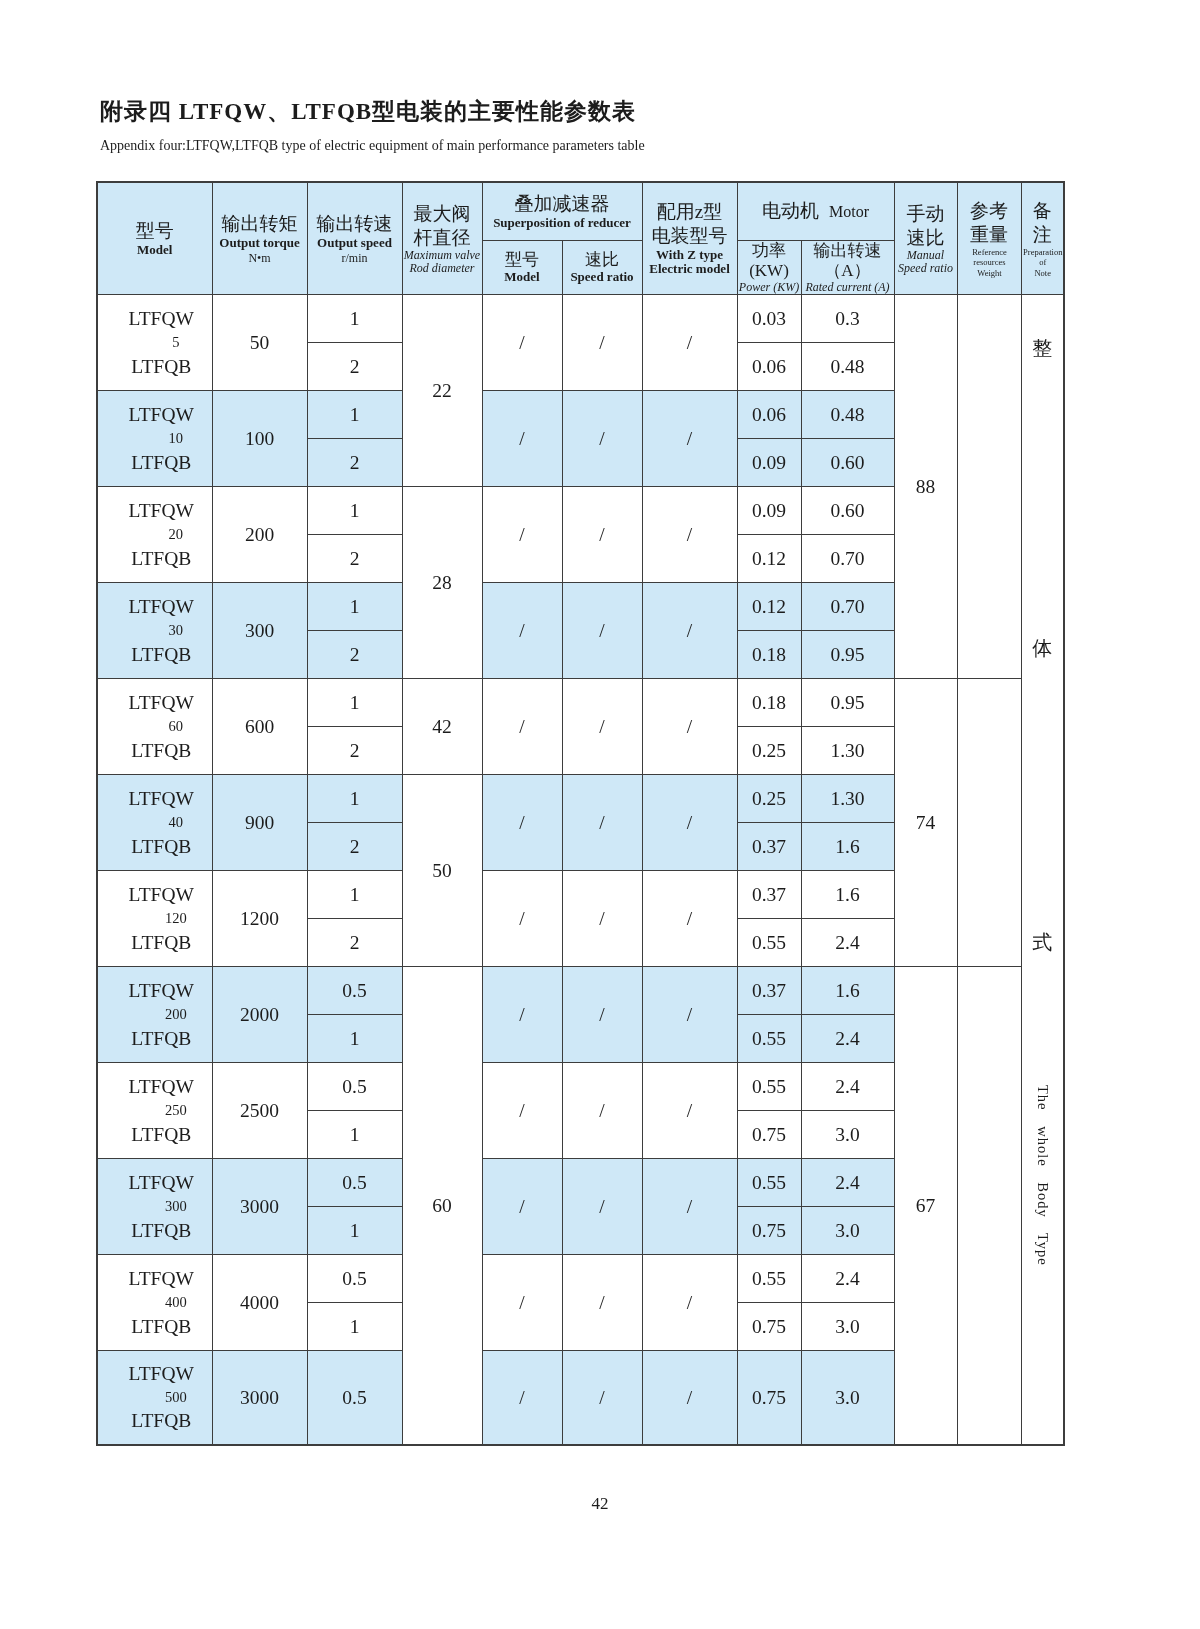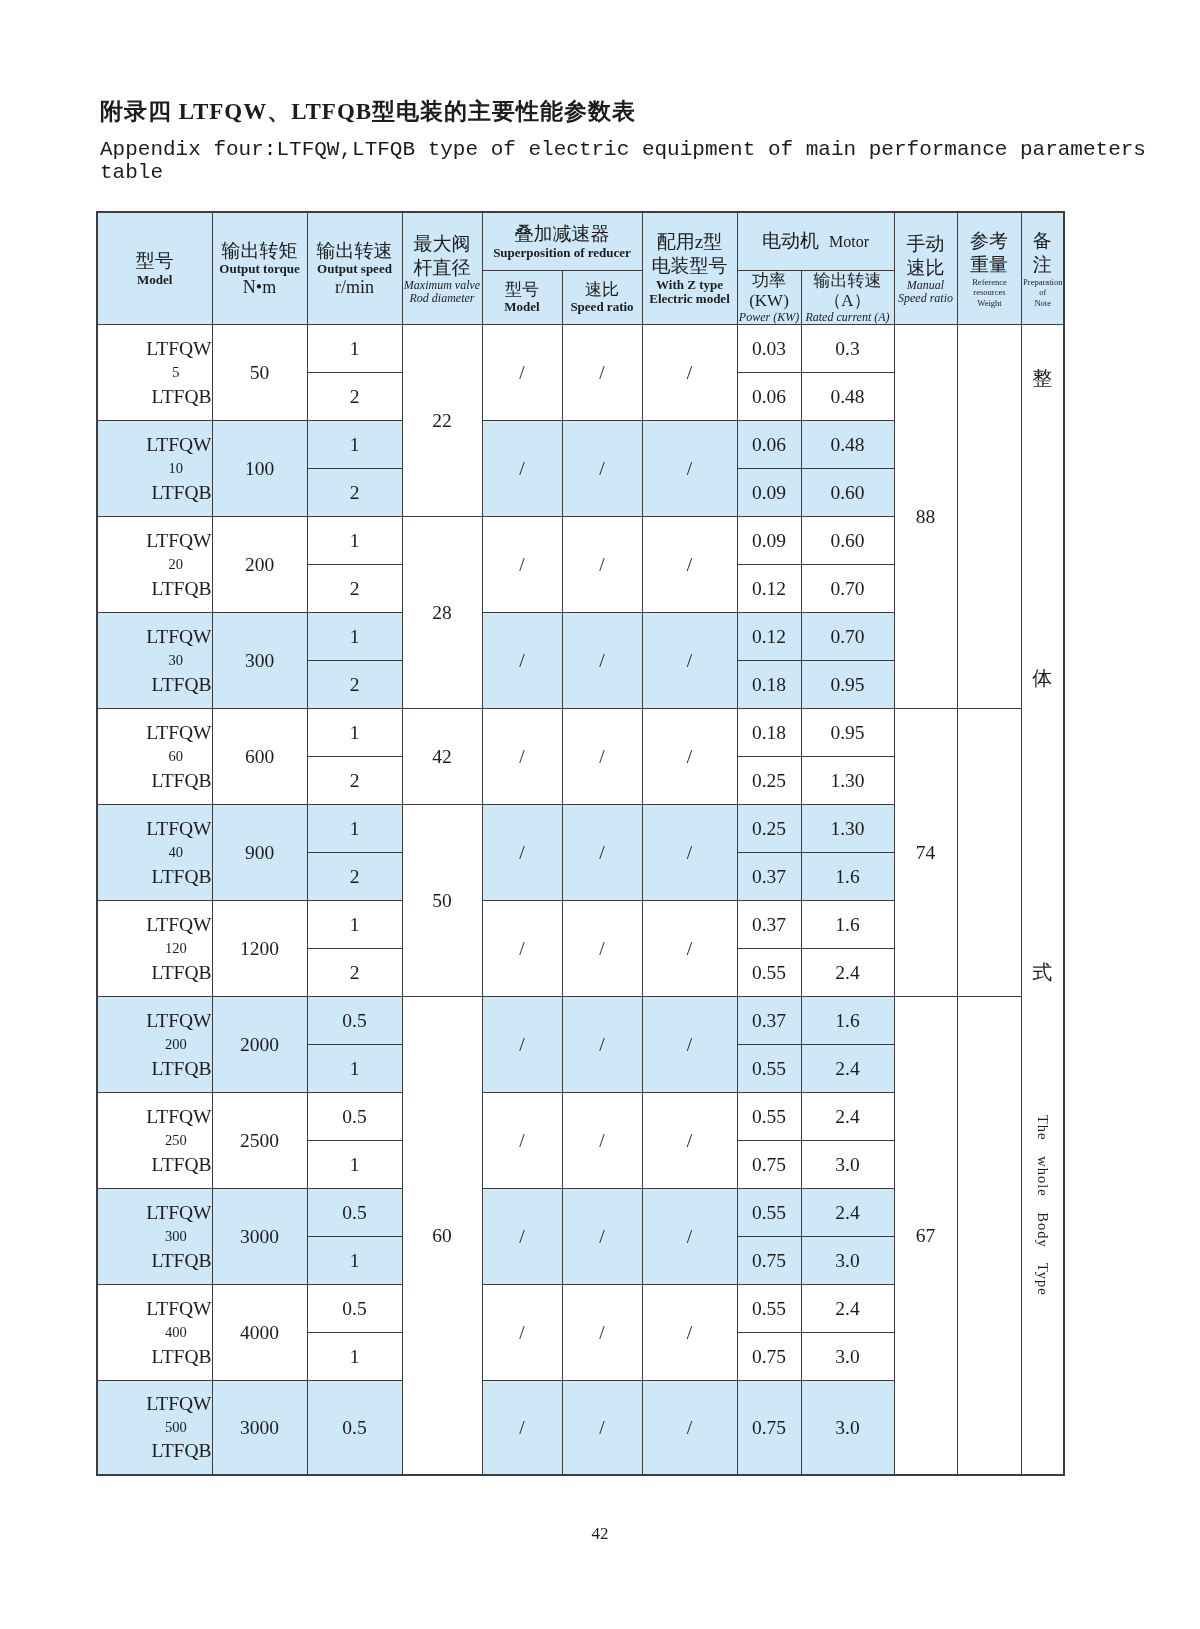--- a/index.html
+++ b/index.html
@@ -6,42 +6,42 @@
     --row-highlight:#cfe8f7;
     --border:#3d3d3d;
     --ink:#1c1c1c;
   }
   html,body{margin:0;padding:0;}
   body{
     width:1200px;height:1629px;background:#ffffff;overflow:hidden;
     font-family:"Liberation Serif","DejaVu Serif",serif;color:var(--ink);
   }
   .title{margin:96px 0 11px 100px;font-size:23px;font-weight:bold;letter-spacing:1px;}
-  .subtitle{margin:7px 0 0 100px;font-size:21px;font-family:Liberation Mono, monospace;}
+  .subtitle{margin:7px 0 0 100px;font-size:14px;}
   table.t{
     border-collapse:collapse;table-layout:fixed;margin:27px 0 0 96px;
     border:2px solid var(--border);
   }
   .t td{
     border:1.5px solid var(--border);text-align:center;vertical-align:middle;
     padding:0;overflow:hidden;
   }
   .bg{background:var(--row-highlight);}
   tr.h1{height:58px;}
   tr.h2{height:52px;}
   tbody tr{height:48px;}
   tr.tall{height:94px;}
   .hz{font-size:19px;line-height:1.25;}
   .hzs{font-size:17px;line-height:1.2;}
   .he{font-size:13px;line-height:1.15;font-weight:bold;}
   .hes{font-size:12px;line-height:1.1;font-style:italic;}
   .hexs{font-size:9px;line-height:1.15;transform:scale(.95);}
-  .hu{font-size:18px;line-height:1.2;}
+  .hu{font-size:12px;line-height:1.2;}
   .num{font-size:19.5px;}
-  .mcell .m-prefix,.mcell .m-suffix{font-size:19.5px;text-align:right;padding-left:13px;line-height:1.55;}
+  .mcell .m-prefix,.mcell .m-suffix{font-size:19.5px;text-align:center;padding-left:13px;line-height:1.55;}
   .mcell .m-num{font-size:14.5px;text-align:center;padding-left:42px;line-height:1.2;}
   .motor-en{font-size:16px;padding-left:10px;text-align:right;}
   .note-inner{position:relative;width:100%;height:1146px;}
   .note-zh{position:absolute;left:50%;transform:translateX(-50%);font-size:20px;}
   .nz1{top:38px;} .nz2{top:338px;} .nz3{top:632px;}
   .note-en{
     position:absolute;left:50%;top:788px;transform:translateX(-50%);
     writing-mode:vertical-rl;text-orientation:sideways;
     font-size:14.5px;letter-spacing:1px;word-spacing:11px;white-space:nowrap;
   }

